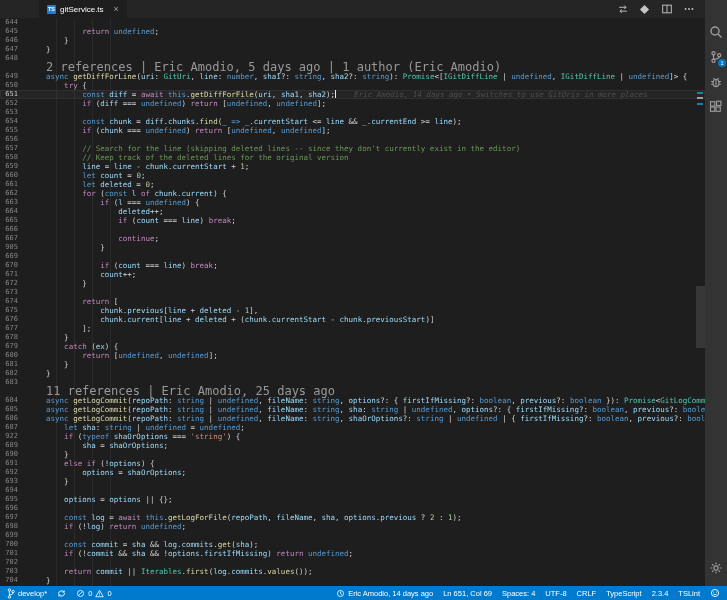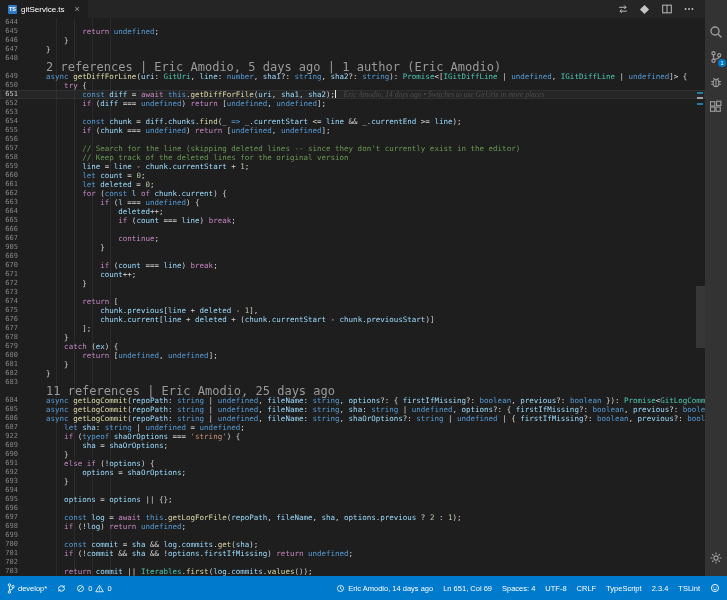--- a/index.html
+++ b/index.html
@@ -5,21 +5,21 @@
   * { box-sizing: border-box; margin: 0; padding: 0; }
   html, body { width: 727px; height: 600px; overflow: hidden; }
   body { background: var(--bg-editor, #1e1e1e); font-family: "Liberation Sans", sans-serif; }
 
   .window { width: 727px; height: 600px; display: flex; flex-direction: column; }
   .main { flex: 1; display: flex; min-height: 0; }
   .editor-col { width: 705px; min-width: 0; display: flex; flex-direction: column; }
 
   
   .tab-bar { height: 18px; background: var(--bg-tabbar, #252526); display: flex; justify-content: space-between; align-items: stretch; flex: none; }
-  .tabs { display: flex; }
+  .tabs { display: flex; padding-left: 39px; }
   .tab { display: flex; align-items: center; gap: 4px; padding: 0 8px; background: var(--bg-editor, #1e1e1e); color: #ffffff; font-size: 8px; }
   .ts-badge { width: 9px; height: 9px; background: #2d79c7; color: #fff; font-size: 5.5px; font-weight: bold; display: flex; align-items: center; justify-content: center; border-radius: 1px; }
   .tab-close { color: #a0a0a0; font-size: 9px; margin-left: 6px; line-height: 9px; }
   .editor-actions { display: flex; align-items: center; gap: 9px; padding-right: 10px; }
   .ea-btn { display: flex; align-items: center; justify-content: center; width: 13px; height: 13px; }
 
   
   .editor { position: relative; flex: 1; overflow: hidden; background: var(--bg-editor, #1e1e1e); }
   .indent-guide { position: absolute; top: 0; bottom: 0; width: 1px; background: rgba(255,255,255,0.055); z-index: 0; }
   .code-lines { position: relative; z-index: 1; }
@@ -33,33 +33,33 @@
 
   .tk-k { color: var(--tok-k, #569cd6); }
   .tk-c { color: var(--tok-c, #c586c0); }
   .tk-f { color: var(--tok-f, #dcdcaa); }
   .tk-t { color: var(--tok-t, #4ec9b0); }
   .tk-v { color: var(--tok-v, #9cdcfe); }
   .tk-n { color: var(--tok-n, #b5cea8); }
   .tk-s { color: var(--tok-s, #ce9178); }
   .tk-m { color: var(--tok-m, #6a9955); }
   .tk-p { color: var(--tok-p, #d4d4d4); }
-  .tk-g { color: var(--tok-g, #4e4e4e); font-style: italic; font-family: Liberation Serif, serif; }
+  .tk-g { color: var(--tok-g, #4e4e4e); font-style: italic; }
 
   .ov-mark { position: absolute; right: 2px; width: 6px; height: 2px; z-index: 2; }
   .scroll-slider { position: absolute; right: 0; width: 9px; height: 62px; background: rgba(121,121,121,0.28); z-index: 2; }
 
   
   .activity-bar { width: 22px; background: var(--bg-activitybar, #333333); display: flex; flex-direction: column; justify-content: space-between; align-items: center; padding: 24px 0 10px 0; flex: none; }
   .ab-group { display: flex; flex-direction: column; gap: 9px; align-items: center; }
   .ab-btn { position: relative; width: 16px; height: 16px; display: flex; align-items: center; justify-content: center; }
   .badge { position: absolute; right: -2px; bottom: -2px; background: var(--accent, #007acc); color: #fff; font-size: 5.5px; min-width: 8px; height: 8px; border-radius: 50%; display: flex; align-items: center; justify-content: center; }
 
   
-  .status-bar { height: 24px; flex: none; background: var(--bg-statusbar, #007acc); color: #ffffff; display: flex; justify-content: space-between; align-items: flex-start; font-size: 7.5px; padding: 0 7px; }
+  .status-bar { height: 14px; flex: none; background: var(--bg-statusbar, #007acc); color: #ffffff; display: flex; justify-content: space-between; align-items: flex-start; font-size: 7.5px; padding: 0 7px; }
   .s-group { display: flex; align-items: center; gap: 10px; height: 100%; }
   .s-item { display: flex; align-items: center; gap: 3px; white-space: nowrap; }
   .s-item svg { display: block; }
 </style>
 <title>gitService.ts</title></head>
 <body>
 
 <div class="window">
   <div class="main">
 

